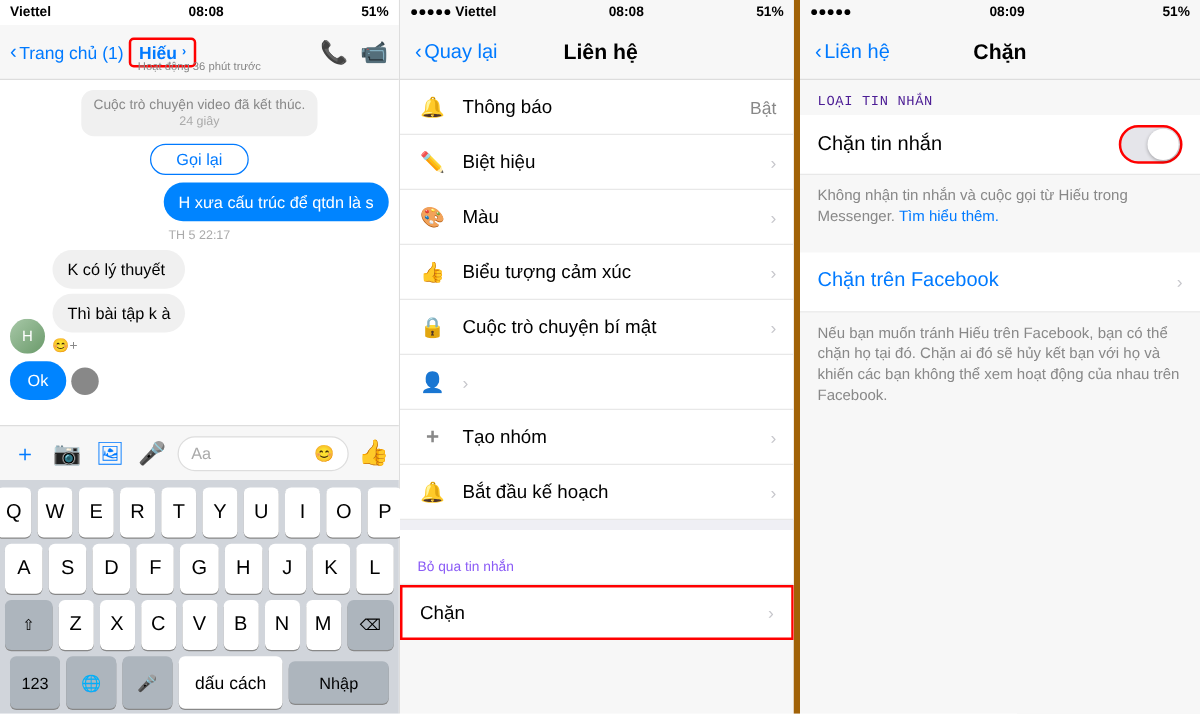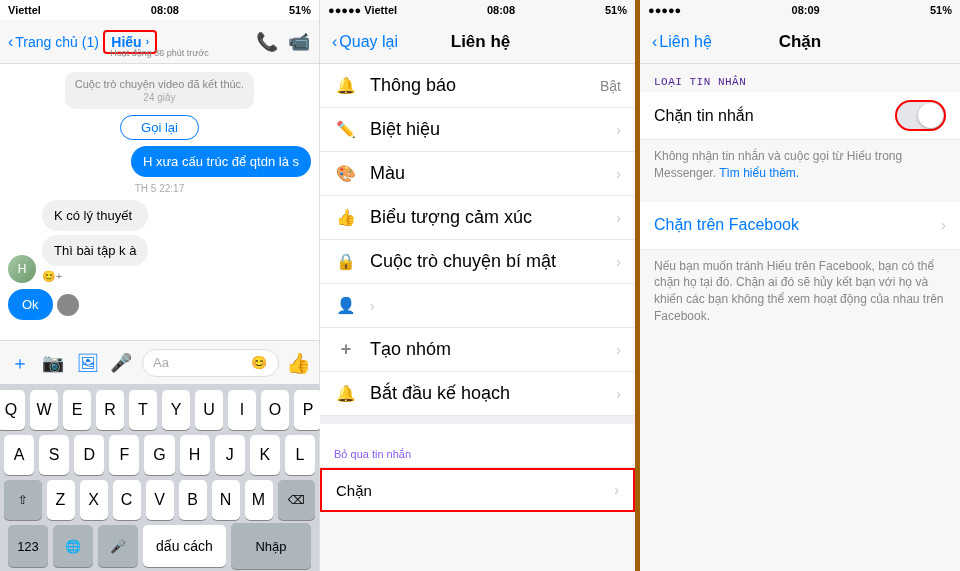--- a/index.html
+++ b/index.html
@@ -284,21 +284,21 @@
       box-shadow: 0 1px 0 #888;
       height: 42px;
       display: flex;
       align-items: center;
       justify-content: center;
       font-size: 14px;
     }
     .kb-return {
       width: 80px;
       background: #adb5bd;
-      height: 46px;
+      height: 34px;
       border-radius: 5px;
       box-shadow: 0 1px 0 #888;
       display: flex;
       align-items: center;
       justify-content: center;
       font-size: 13px;
     }
 
     
     .panel-settings {
@@ -362,21 +362,21 @@
       width: 24px;
       height: 24px;
       display: flex;
       align-items: center;
       justify-content: center;
       color: #888;
       font-size: 16px;
     }
     .settings-item .item-label {
       flex: 1;
-      font-size: 18px;
+      font-size: 15px;
       color: #000;
     }
     .settings-item .item-value {
       font-size: 14px;
       color: #888;
     }
     .settings-item .chevron {
       color: #c7c7cc;
       font-size: 14px;
     }

